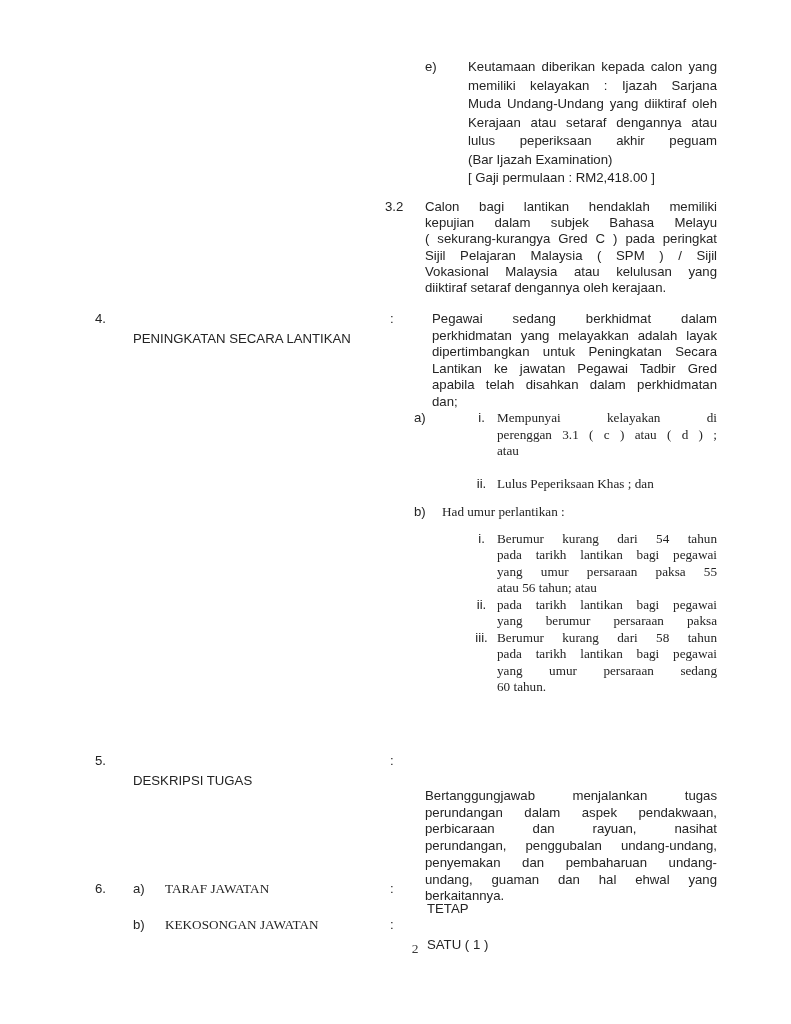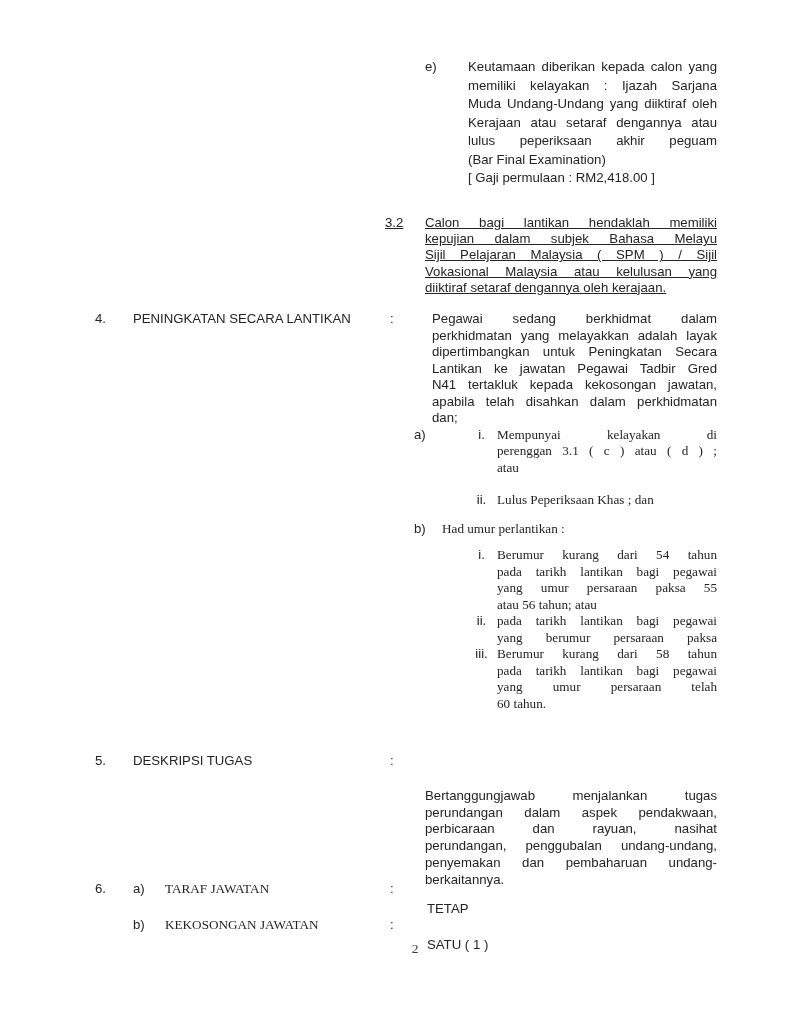--- a/index.html
+++ b/index.html
@@ -16,27 +16,27 @@
   .abs { position: absolute; }
   .jl { text-align: justify; text-align-last: justify; }
   .flexrow { display: flex; align-items: flex-start; }
 
   
   #blk-e { left: 425px; top: 58px; width: 292px; line-height: 18.5px; }
   #blk-e .marker { width: 27px; flex: 0 0 27px; }
   #blk-e .lines { flex: 1 1 auto; margin-left: 16px; }
 
   
-  #blk-32 { left: 385px; top: 215px; width: 332px; line-height: 16.2px; text-decoration: underline; }
+  #blk-32 { left: 385px; top: 199px; width: 332px; line-height: 16.2px; }
   #blk-32 .marker { width: 40px; flex: 0 0 40px; }
   #blk-32 .lines { flex: 1 1 auto; }
 
   
   .sec-num   { left: 95px;  white-space: nowrap; }
-  .sec-title { left: 133px; white-space: nowrap; }
+  .sec-title { left: 133px; white-space: nowrap; margin-top: 20px; }
   .sec-colon { left: 390px; }
 
   
   #s4-col { left: 414px; top: 311px; width: 303px; line-height: 16.5px; }
   #s4-col .body { margin-left: 18px; }
   .ind-a   { flex: 0 0 52px; }
   .roman   { flex: 0 0 31px; text-align: center; }
   .itxt    { flex: 1 1 auto; font-family: Liberation Serif, serif; }
   #s4-row-a  { margin-top: 0; }
   #s4-row-a2 { margin-top: 16px; }
@@ -67,47 +67,47 @@
 <div class="page">
 
   <div id="blk-e" class="abs flexrow">
     <div class="marker">e)</div>
     <div class="lines">
         <div class="jl">Keutamaan diberikan kepada calon yang</div>
         <div class="jl">memiliki kelayakan : Ijazah Sarjana</div>
         <div class="jl">Muda Undang-Undang yang diiktiraf oleh</div>
         <div class="jl">Kerajaan atau setaraf dengannya atau</div>
         <div class="jl">lulus peperiksaan akhir peguam</div>
-        <div>(Bar Final Examination)</div>
+        <div>(Bar Ijazah Examination)</div>
         <div>[ Gaji permulaan : RM2,418.00 ]</div>
       </div>
   </div>
 
   <div id="blk-32" class="abs flexrow">
     <div class="marker">3.2</div>
     <div class="lines">
         <div class="jl">Calon bagi lantikan hendaklah memiliki</div>
         <div class="jl">kepujian dalam subjek Bahasa Melayu</div>
+        <div class="jl">( sekurang-kurangya Gred C ) pada peringkat</div>
         <div class="jl">Sijil Pelajaran Malaysia ( SPM ) / Sijil</div>
         <div class="jl">Vokasional Malaysia atau kelulusan yang</div>
         <div>diiktiraf setaraf dengannya oleh kerajaan.</div>
       </div>
   </div>
 
   <div class="abs sec-num" style="top:311px">4.</div>
   <div class="abs sec-title" style="top:311px">PENINGKATAN SECARA LANTIKAN</div>
   <div class="abs sec-colon" style="top:311px">:</div>
 
   <div id="s4-col" class="abs">
     <div class="body">
         <div class="jl">Pegawai sedang berkhidmat dalam</div>
         <div class="jl">perkhidmatan yang melayakkan adalah layak</div>
         <div class="jl">dipertimbangkan untuk Peningkatan Secara</div>
         <div class="jl">Lantikan ke jawatan Pegawai Tadbir Gred</div>
-        <div class="jl">N41 tertakluk kepada kekosongan jawatan,</div>
         <div class="jl">apabila telah disahkan dalam perkhidmatan</div>
         <div>dan;</div>
       </div>
 
     <div id="s4-row-a" class="flexrow">
       <div class="ind-a">a)</div>
       <div class="roman">i.</div>
       <div class="itxt">
           <div class="jl">Mempunyai kelayakan di</div>
           <div class="jl">perenggan 3.1 ( c ) atau ( d ) ;</div>
@@ -143,36 +143,37 @@
         <div class="itxt">
             <div class="jl">pada tarikh lantikan bagi pegawai</div>
             <div class="jl">yang berumur persaraan paksa</div>
           </div>
       </div>
       <div class="flexrow">
         <div class="roman">iii.</div>
         <div class="itxt">
             <div class="jl">Berumur kurang dari 58 tahun</div>
             <div class="jl">pada tarikh lantikan bagi pegawai</div>
-            <div class="jl">yang umur persaraan telah</div>
+            <div class="jl">yang umur persaraan sedang</div>
             <div>60 tahun.</div>
           </div>
       </div>
     </div>
   </div>
 
   <div class="abs sec-num" style="top:753px">5.</div>
   <div class="abs sec-title" style="top:753px">DESKRIPSI TUGAS</div>
   <div class="abs sec-colon" style="top:753px">:</div>
   <div id="s5-body" class="abs">
       <div class="jl">Bertanggungjawab menjalankan tugas</div>
       <div class="jl">perundangan dalam aspek pendakwaan,</div>
       <div class="jl">perbicaraan dan rayuan, nasihat</div>
       <div class="jl">perundangan, penggubalan undang-undang,</div>
       <div class="jl">penyemakan dan pembaharuan undang-</div>
+      <div class="jl">undang, guaman dan hal ehwal yang</div>
       <div>berkaitannya.</div>
     </div>
 
   <div class="abs sec-num" style="top:881px">6.</div>
   <div class="abs sec6-letter" style="top:881px">a)</div>
   <div class="abs sec6-title" style="top:881px">TARAF JAWATAN</div>
   <div class="abs sec-colon" style="top:881px">:</div>
   <div class="abs sec6-value" style="top:881px">TETAP</div>
 
   <div class="abs sec6-letter" style="top:917px">b)</div>

